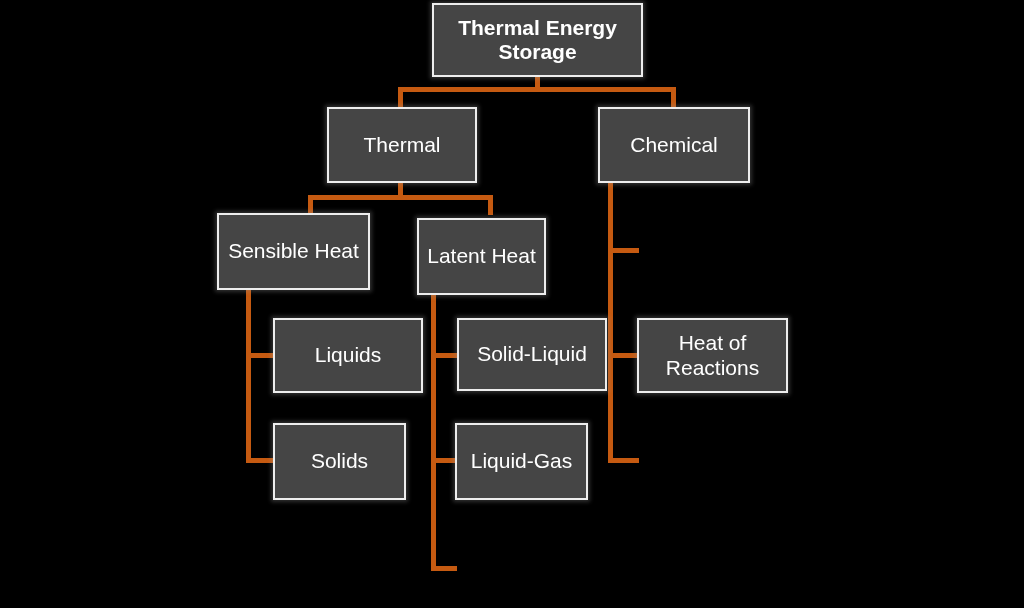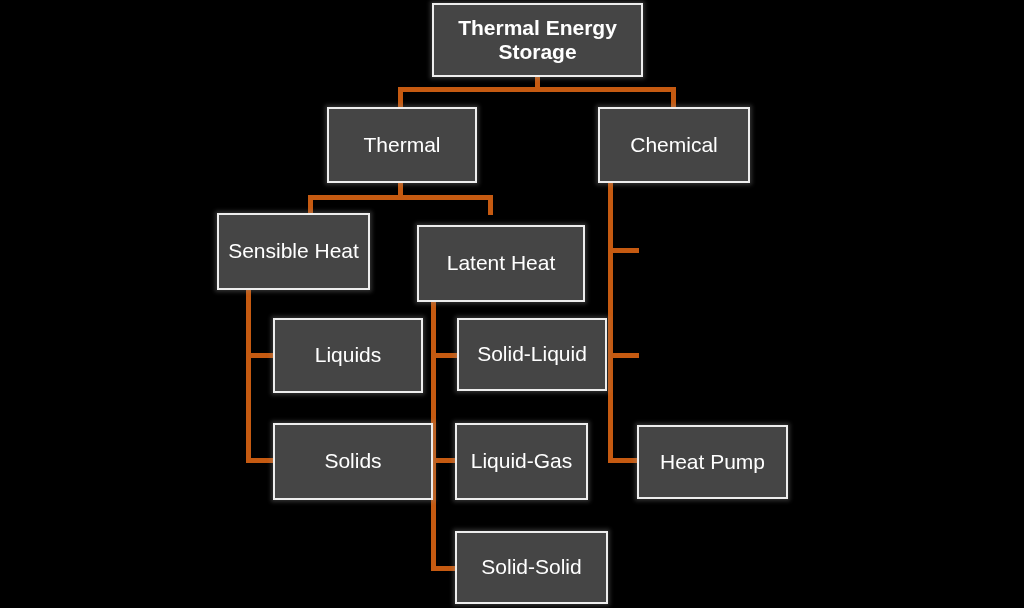--- a/index.html
+++ b/index.html
@@ -61,43 +61,40 @@
   </div>
 
   <div class="node" style="left:598px;top:107px;width:152px;height:76px">
     <span>Chemical</span>
   </div>
 
   <div class="node" style="left:217px;top:213px;width:153px;height:77px">
     <span>Sensible Heat</span>
   </div>
 
-  <div class="node" style="left:417px;top:225px;width:168px;height:77px">
+  <div class="node" style="left:417px;top:218px;width:129px;height:77px">
     <span>Latent Heat</span>
   </div>
 
 
   <div class="node" style="left:273px;top:318px;width:150px;height:75px">
     <span>Liquids</span>
   </div>
 
   <div class="node" style="left:457px;top:318px;width:150px;height:73px">
     <span>Solid-Liquid</span>
   </div>
 
+  <div class="node" style="left:637px;top:318px;width:151px;height:75px">
+    <span>Heat of Reactions</span>
+  </div>
 
-  <div class="node" style="left:273px;top:423px;width:160px;height:77px">
+  <div class="node" style="left:273px;top:423px;width:133px;height:77px">
     <span>Solids</span>
   </div>
 
   <div class="node" style="left:455px;top:423px;width:133px;height:77px">
     <span>Liquid-Gas</span>
   </div>
 
-  <div class="node" style="left:637px;top:425px;width:151px;height:74px">
-    <span>Heat Pump</span>
-  </div>
 
-  <div class="node" style="left:455px;top:531px;width:153px;height:73px">
-    <span>Solid-Solid</span>
-  </div>
 
 </div>
 
 </body></html>

